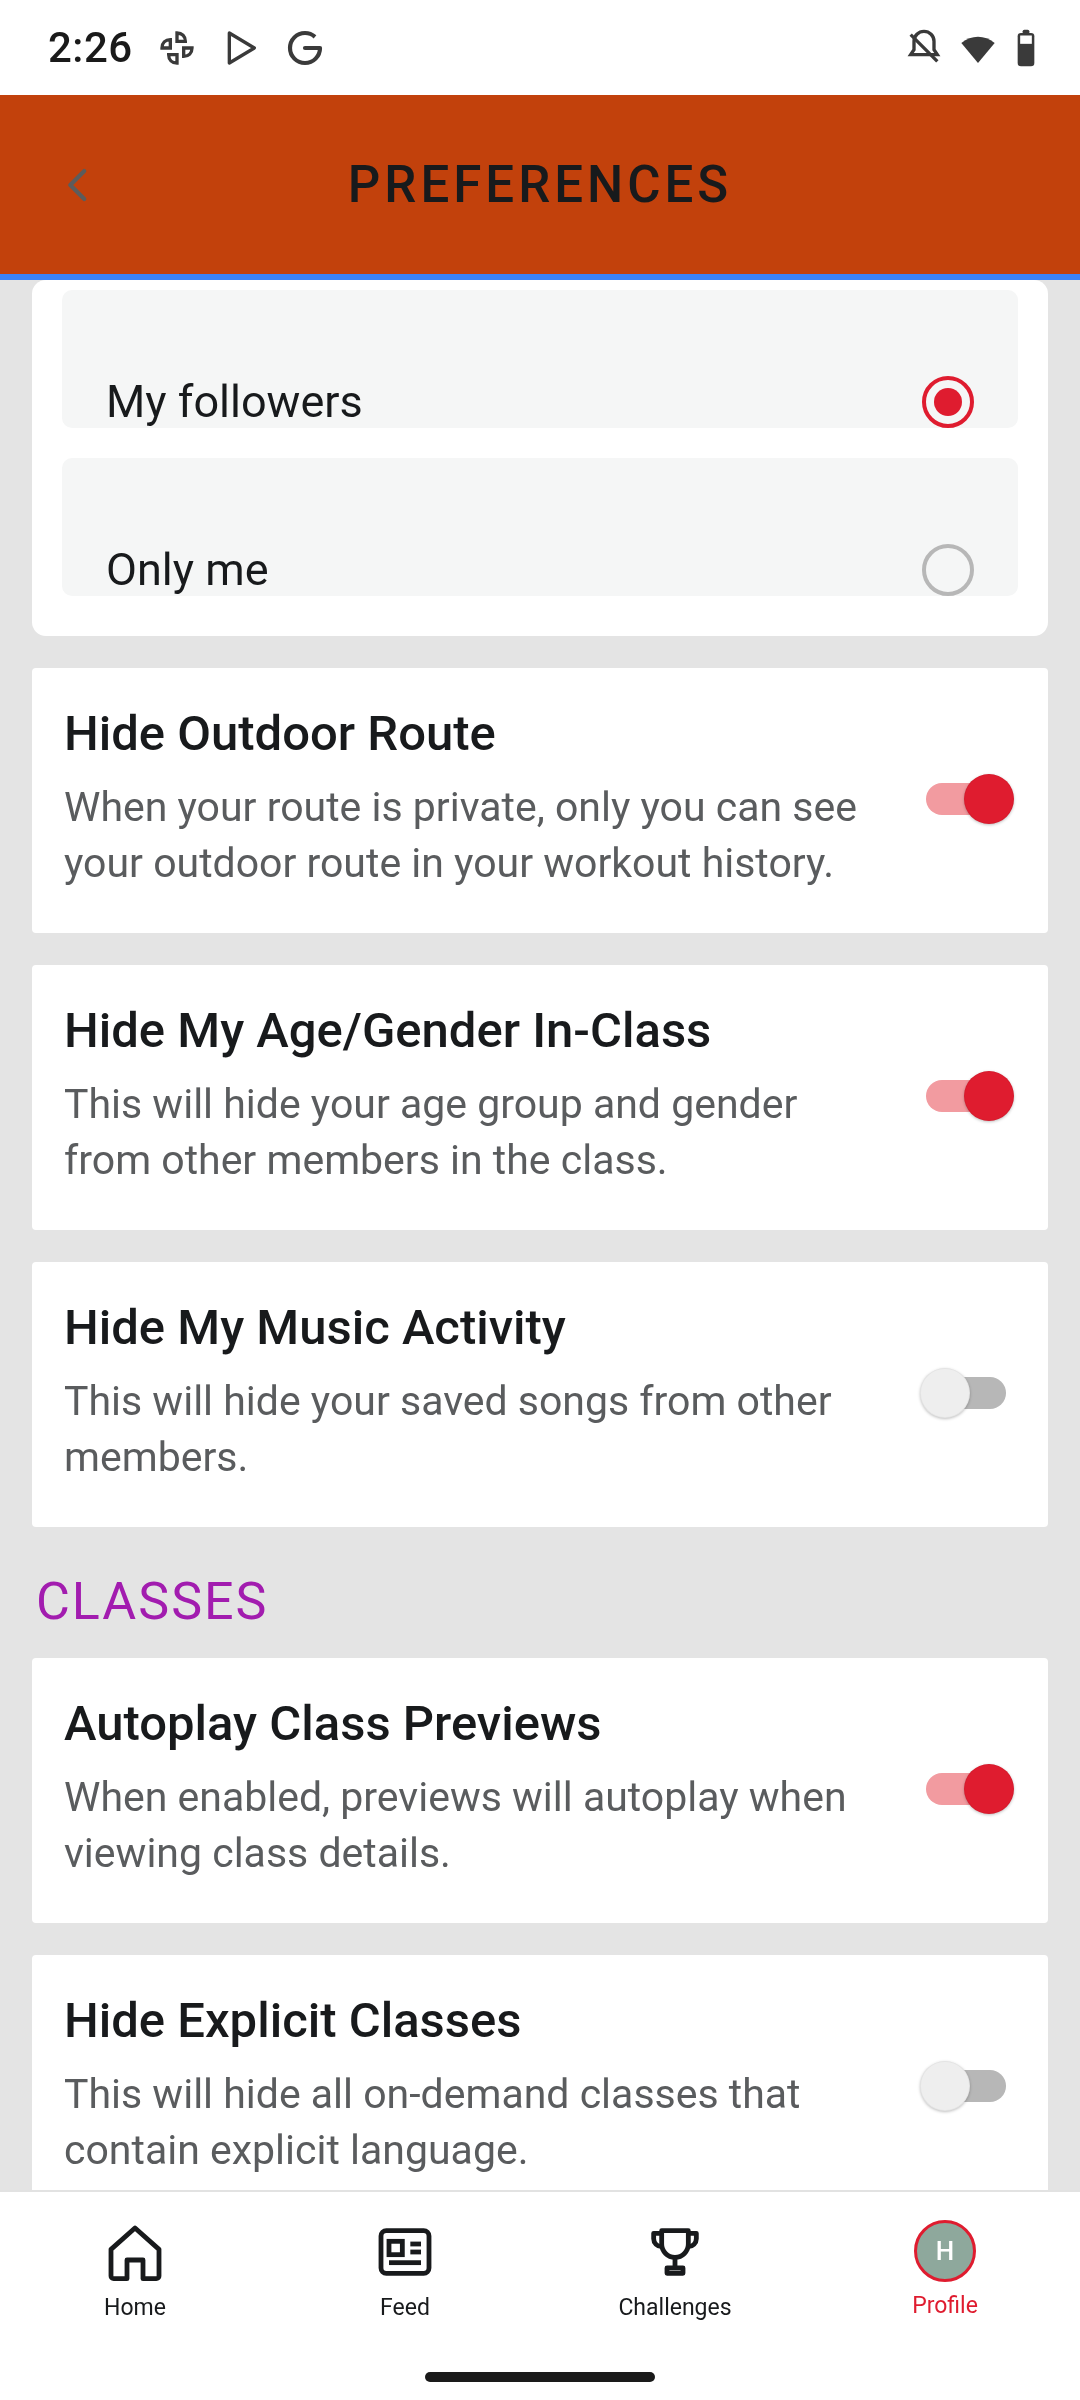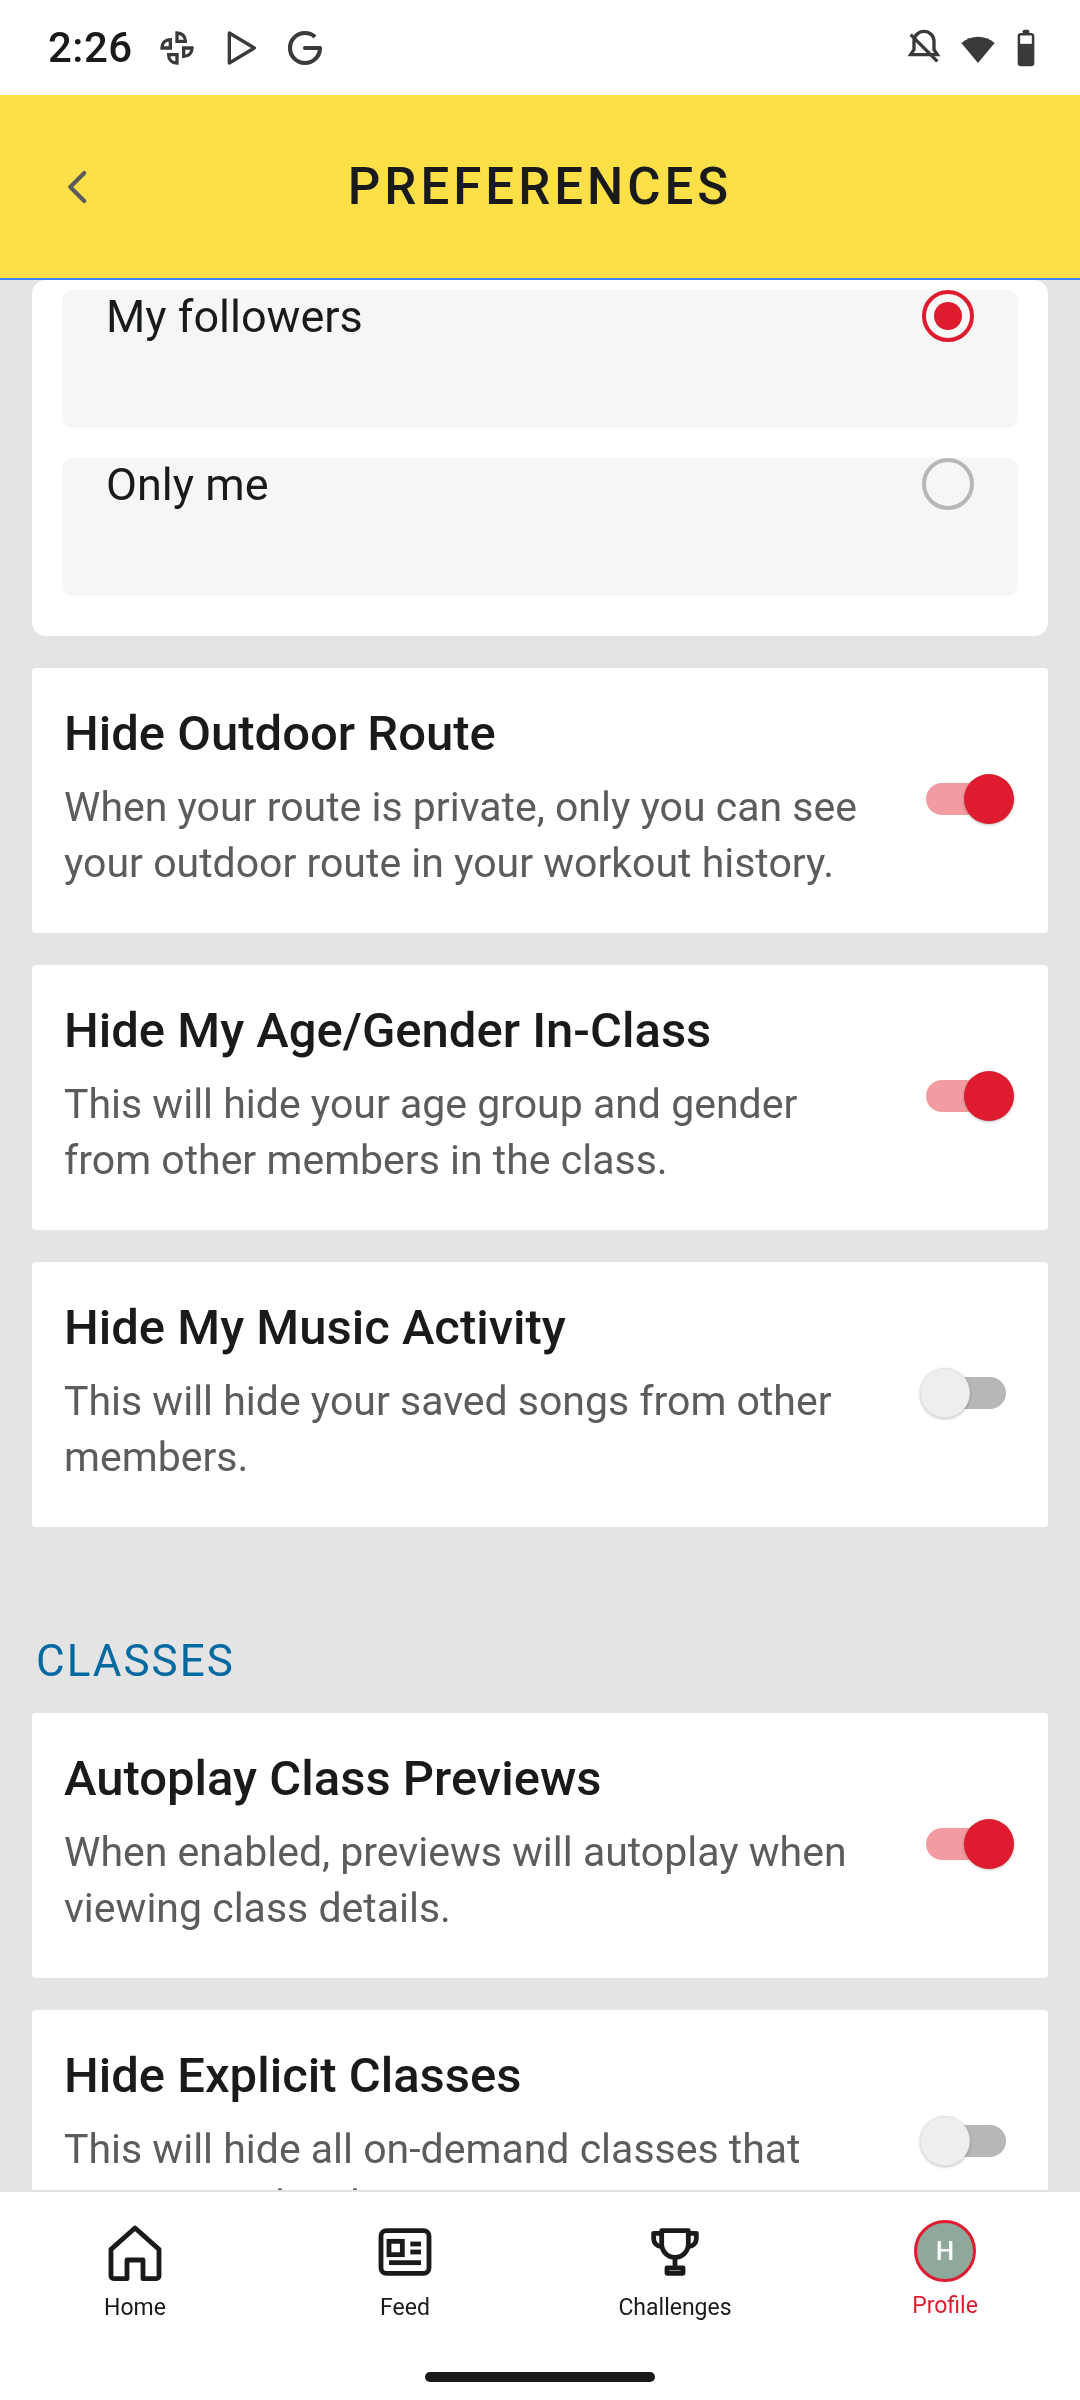--- a/index.html
+++ b/index.html
@@ -24,25 +24,25 @@
   .status-left { display: flex; align-items: center; gap: 24px; justify-content: center; }
   .status-right { display: flex; align-items: center; gap: 14px; }
   .status-time { font-size: 42px; font-weight: 500; color: #1a1a1a; letter-spacing: 0.5px; }
   .status-ico { width: 40px; height: 40px; display: flex; align-items: center; justify-content: center; }
   .status-ico svg { width: 100%; height: 100%; }
 
   
   .app-header {
     position: relative;
     height: 185px;
-    background: #fde047;
+    background: #c2410c;
     display: flex;
     align-items: center;
     justify-content: center;
-    border-bottom: 2px solid #3b82f6;
+    border-bottom: 6px solid #3b82f6;
   }
   .back-btn {
     position: absolute;
     left: 44px;
     top: 50%;
     transform: translateY(-50%);
     width: 70px; height: 70px;
     display: flex; align-items: center; justify-content: center;
   }
   .back-btn svg { width: 42px; height: 42px; }
@@ -68,21 +68,21 @@
     background: #ffffff;
     margin: 0 32px 32px 32px;
     border-radius: 14px;
     padding: 10px 30px 40px 30px;
   }
   .radio-row {
     background: #f5f6f6;
     border-radius: 10px;
     height: 138px;
     display: flex;
-    align-items: flex-start;
+    align-items: flex-end;
     justify-content: space-between;
     padding: 0 44px 0 44px;
     margin-top: 30px;
   }
   .radio-row:first-child { margin-top: 0; }
   .radio-label { font-size: 45px; color: #181a1c; }
   .radio-ctl {
     width: 52px; height: 52px;
     border-radius: 50%;
     border: 4px solid #b7b7b7;
@@ -143,24 +143,24 @@
     background: #eeeeee;
     top: 1px;
     left: 0;
     box-shadow: 0 1px 3px rgba(0,0,0,0.25), 0 0 0 1px rgba(0,0,0,0.04) inset;
   }
   .toggle.on .track { background: #f29ba0; }
   .toggle.on .knob { background: #df1c2f; left: auto; right: -2px; }
 
   
   .section-header {
-    font-size: 44px;
-    color: #0369a1;
+    font-size: 52px;
+    color: #a21caf;
     letter-spacing: 2px;
-    margin: 108px 36px 26px 36px;
+    margin: 44px 36px 26px 36px;
   }
 
   
   .bottom-nav {
     position: absolute;
     left: 0; right: 0; bottom: 0;
     height: 210px;
     background: #ffffff;
     border-top: 2px solid #e2e2e2;
     display: flex;

